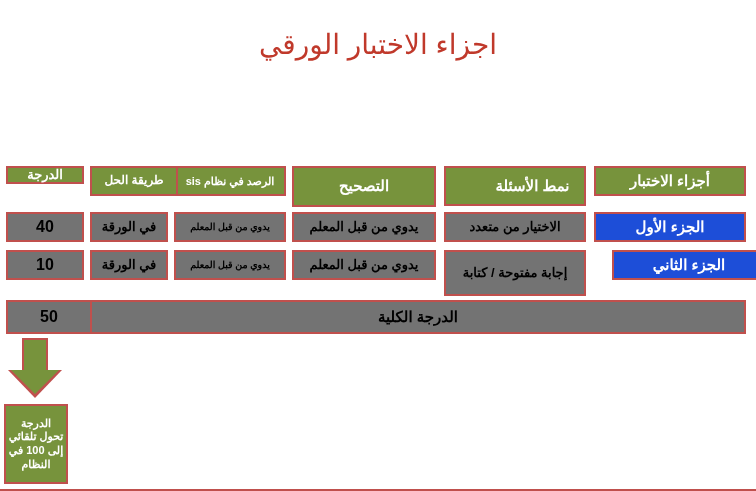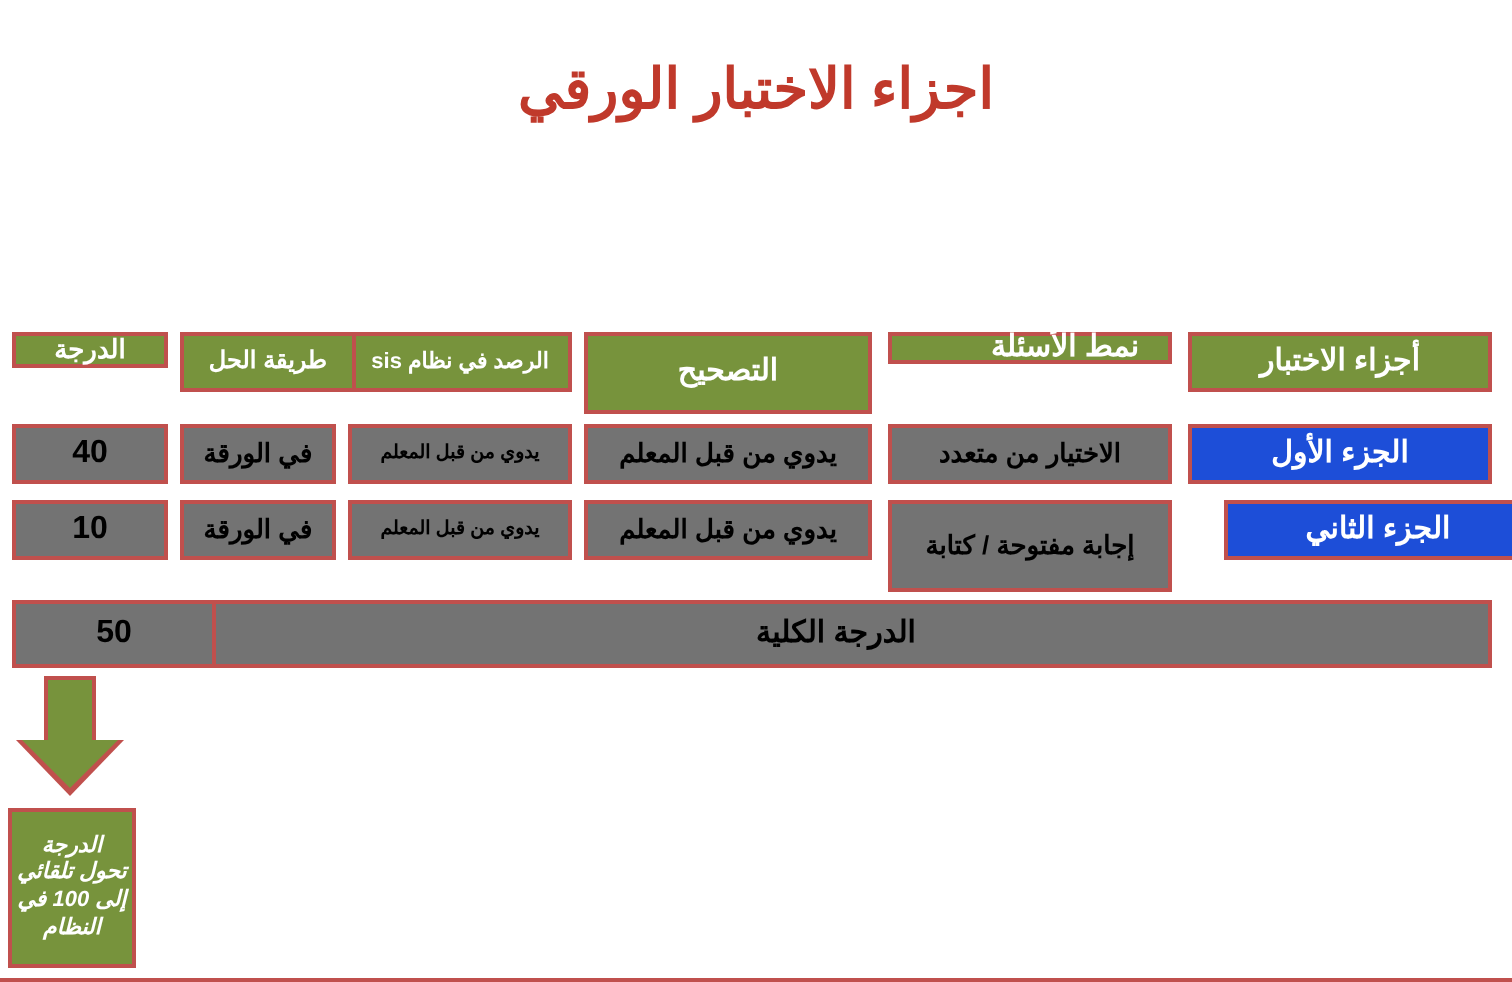--- a/index.html
+++ b/index.html
@@ -20,21 +20,21 @@
     height: 491px;
   }
   .title {
     position: absolute;
     top: 28px;
     left: 0;
     width: 756px;
     text-align: center;
     color: #c0392b;
     font-size: 28px;
-    font-weight: bold;
+    font-weight: normal;
     direction: rtl;
     letter-spacing: 0px;
   }
 
   
   .cell {
     position: absolute;
     box-sizing: border-box;
     border: 2px solid #c0504d;
     display: flex;
@@ -120,41 +120,40 @@
     color: #ffffff;
     font-weight: bold;
     font-size: 11px;
     direction: rtl;
     text-align: center;
     display: flex;
     align-items: center;
     justify-content: center;
     padding: 2px;
     line-height: 1.25;
-    font-style: italic;
   }
   .bottom-line {
     position: absolute;
     left: 0;
     top: 489px;
     width: 756px;
     height: 2px;
     background: #c0504d;
   }
 </style>
 </head>
 <body>
 
 <div id="page">
 
   <div class="title">اجزاء الاختبار الورقي</div>
 
   <div class="cell head fs15" style="left:594px; top:166px; width:152px; height:30px;">أجزاء الاختبار</div>
 
-  <div class="cell head fs15" style="left:444px; top:166px; width:142px; height:16px;padding-left:35px;">نمط الأسئلة</div>
+  <div class="cell head fs15" style="left:444px; top:166px; width:142px; height:40px;padding-left:35px;">نمط الأسئلة</div>
 
   <div class="cell head fs15" style="left:292px; top:166px; width:144px; height:41px;">التصحيح</div>
 
   <div class="cell head fs11" style="left:174px; top:166px; width:112px; height:30px;">الرصد في نظام sis</div>
 
   <div class="cell head fs12" style="left:90px; top:166px; width:88px; height:30px;">طريقة الحل</div>
 
   <div class="cell head fs13" style="left:6px; top:166px; width:78px; height:18px;">الدرجة</div>
 
   <div class="cell green-label fs15" style="left:594px; top:212px; width:152px; height:30px;">الجزء الأول</div>
@@ -176,21 +175,21 @@
   <div class="cell white fs13" style="left:292px; top:250px; width:144px; height:30px;">يدوي من قبل المعلم</div>
 
   <div class="cell white fs10" style="left:174px; top:250px; width:112px; height:30px;">يدوي من قبل المعلم</div>
 
   <div class="cell white fs13" style="left:90px; top:250px; width:78px; height:30px;">في الورقة</div>
 
   <div class="cell white fs16" style="left:6px; top:250px; width:78px; height:30px;">10</div>
 
   <div class="cell white fs15" style="left:90px; top:300px; width:656px; height:34px;">الدرجة الكلية</div>
 
-  <div class="cell white fs16" style="left:6px; top:300px; width:102px; height:34px;">50</div>
+  <div class="cell white fs16" style="left:6px; top:300px; width:86px; height:34px;">50</div>
 
   <div class="arrow">
     <div class="shaft"></div>
     <div class="headtri"></div>
     <div class="headtri-inner"></div>
   </div>
 
   <div class="note">الدرجة تحول تلقائي إلى 100 في النظام</div>
 
   <div class="bottom-line"></div>

